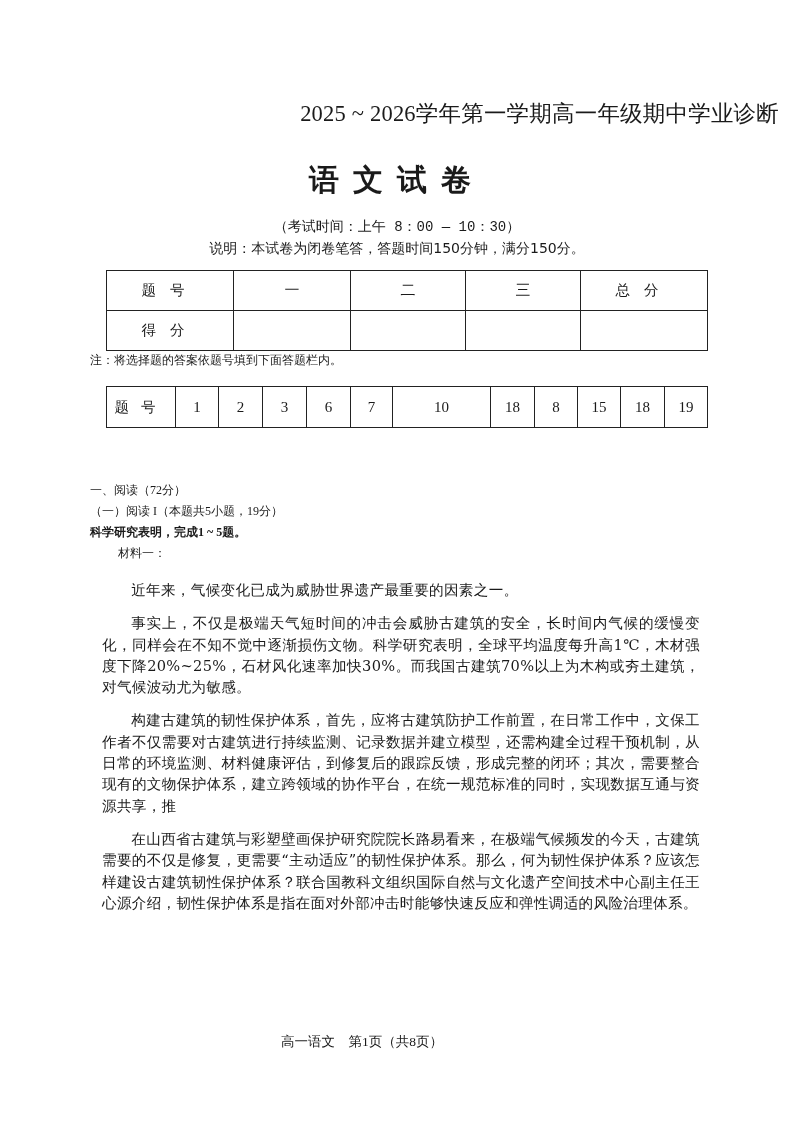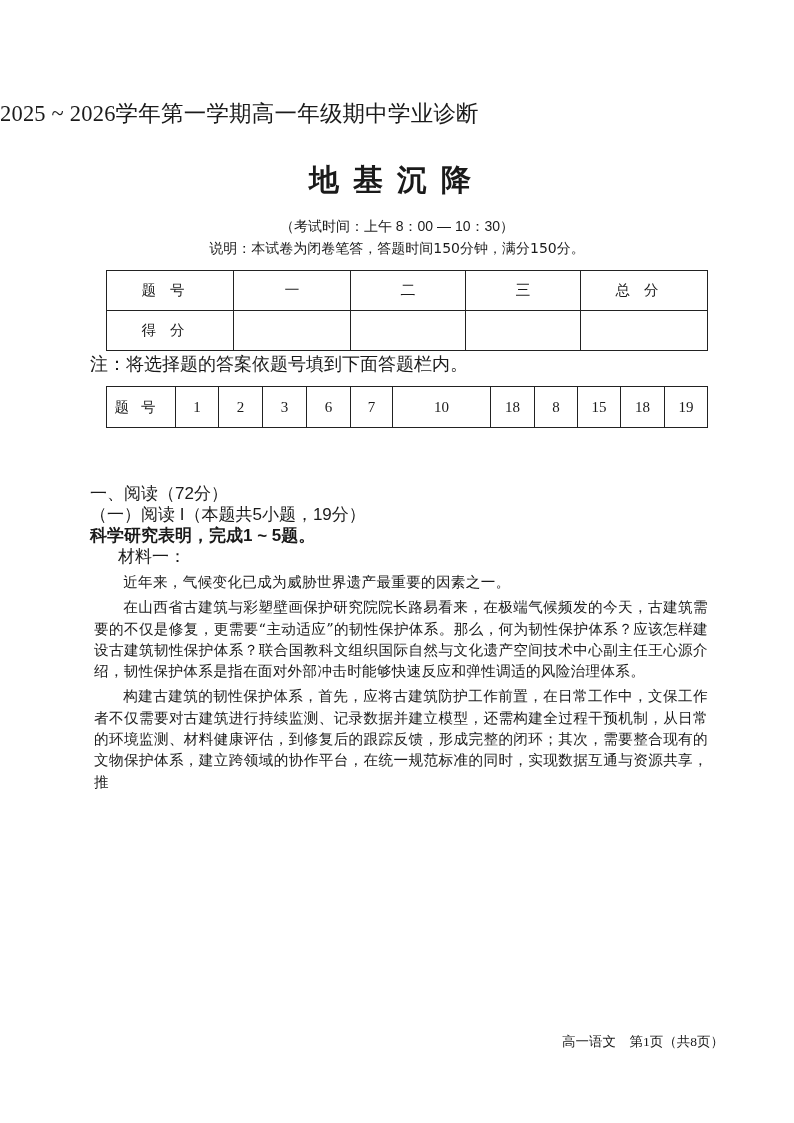--- a/index.html
+++ b/index.html
@@ -1,47 +1,47 @@
 <!DOCTYPE html>
 <html><head>
 <meta charset="utf-8">
 <style>
   html, body { margin:0; padding:0; background:#fff; }
   body { width:794px; height:1123px; position:relative; overflow:hidden; color:#1a1a1a;
          font-family: "DejaVu Serif", "Liberation Serif", serif; }
   .abs { position:absolute; }
-  .title { left:0; width:779px; top:98px; text-align:left; font-size:22.5px; letter-spacing:0.2px;
+  .title { left:0; width:779px; top:98px; text-align:right; font-size:22.5px; letter-spacing:0.2px;
            font-family:"Liberation Serif","DejaVu Serif",serif; }
   .subject { left:0; width:794px; top:160px; text-align:center; font-size:30px; font-weight:bold;
              letter-spacing:14px; font-family:"DejaVu Sans","Liberation Sans",sans-serif; }
   .time { left:0; width:794px; top:218px; text-align:center; font-size:14px;
-          font-family:Liberation Sans, sans-serif; }
+          font-family:Liberation Mono, monospace; }
   .desc { left:0; width:794px; top:240px; text-align:center; font-size:14px;
           font-family:"DejaVu Sans","Liberation Sans",sans-serif; }
   table { border-collapse:collapse; position:absolute; table-layout:fixed; }
   td { border:1.4px solid #222; text-align:center; padding:2px; font-size:15px; }
   .t1 { left:106px; top:270px; width:601px; }
   .t1 td { height:35px; }
   .t1 .lbl { letter-spacing:14px; font-family:"DejaVu Sans","Liberation Sans",sans-serif; font-size:14.5px; }
-  .note { left:90px; top:352px; font-size:18px; font-family:"DejaVu Sans","Liberation Sans",sans-serif; }
+  .note { left:90px; top:352px; font-size:12px; font-family:"DejaVu Sans","Liberation Sans",sans-serif; }
   .t2 { left:106px; top:386px; width:601px; }
   .t2 td { height:36px; font-family:"Liberation Serif","DejaVu Serif",serif; font-size:15px; }
   .t2 .lbl { letter-spacing:12px; font-family:"DejaVu Sans","Liberation Sans",sans-serif; font-size:14.5px; }
-  .sec { left:90px; font-size:17px; font-family:Liberation Sans, sans-serif; }
+  .sec { left:90px; font-size:12px; font-family:Liberation Serif, serif; }
   .body-text { left:90px; width:622px; top:562px; font-size:14.6px; line-height:21.3px;
                text-align:justify; font-family:"DejaVu Serif","Liberation Serif",serif; letter-spacing:0.3px; }
-  .body-text p { margin:4px; text-indent:2em; }
-  .footer { left:0; width:724px; top:1033px; text-align:right; font-size:13.5px;
+  .body-text p { margin:12px; text-indent:2em; }
+  .footer { left:0; width:724px; top:1033px; text-align:center; font-size:13.5px;
             font-family:"Liberation Serif","DejaVu Serif",serif; }
 </style>
 </head>
 <body>
 
 <div class="abs title">2025 ~ 2026学年第一学期高一年级期中学业诊断</div>
-<div class="abs subject">地基沉降</div>
+<div class="abs subject">语文试卷</div>
 <div class="abs time">（考试时间：上午 8：00 — 10：30）</div>
 <div class="abs desc">说明：本试卷为闭卷笔答，答题时间150分钟，满分150分。</div>
 
 <table class="t1">
   <colgroup>
       <col style="width:127px">
       <col style="width:117px">
       <col style="width:115px">
       <col style="width:115px">
       <col style="width:127px">
@@ -101,17 +101,18 @@
 </tbody>
   </table>
 
 <div class="abs sec" style="top:482px;">一、阅读（72分）</div>
 <div class="abs sec" style="top:503px;">（一）阅读 I（本题共5小题，19分）</div>
 <div class="abs sec" style="top:524px; font-weight:bold;">科学研究表明，完成1 ~ 5题。</div>
 <div class="abs sec" style="top:545px; left:118px;">材料一：</div>
 
 <div class="abs body-text" style="top:567px;">
   <p>近年来，气候变化已成为威胁世界遗产最重要的因素之一。</p>
+  <p>事实上，不仅是极端天气短时间的冲击会威胁古建筑的安全，长时间内气候的缓慢变化，同样会在不知不觉中逐渐损伤文物。科学研究表明，全球平均温度每升高1℃，木材强度下降20%~25%，石材风化速率加快30%。而我国古建筑70%以上为木构或夯土建筑，对气候波动尤为敏感。</p>
+  <p>构建古建筑的韧性保护体系，首先，应将古建筑防护工作前置，在日常工作中，文保工作者不仅需要对古建筑进行持续监测、记录数据并建立模型，还需构建全过程干预机制，从日常的环境监测、材料健康评估，到修复后的跟踪反馈，形成完整的闭环；其次，需要整合现有的文物保护体系，建立跨领域的协作平台，在统一规范标准的同时，实现数据互通与资源共享，推</p>
   <p>在山西省古建筑与彩塑壁画保护研究院院长路易看来，在极端气候频发的今天，古建筑需要的不仅是修复，更需要“主动适应”的韧性保护体系。那么，何为韧性保护体系？应该怎样建设古建筑韧性保护体系？联合国教科文组织国际自然与文化遗产空间技术中心副主任王心源介绍，韧性保护体系是指在面对外部冲击时能够快速反应和弹性调适的风险治理体系。</p>
-  <p>构建古建筑的韧性保护体系，首先，应将古建筑防护工作前置，在日常工作中，文保工作者不仅需要对古建筑进行持续监测、记录数据并建立模型，还需构建全过程干预机制，从日常的环境监测、材料健康评估，到修复后的跟踪反馈，形成完整的闭环；其次，需要整合现有的文物保护体系，建立跨领域的协作平台，在统一规范标准的同时，实现数据互通与资源共享，推</p>
 </div>
 
 <div class="abs footer">高一语文　第1页（共8页）</div>
 
 </body></html>

